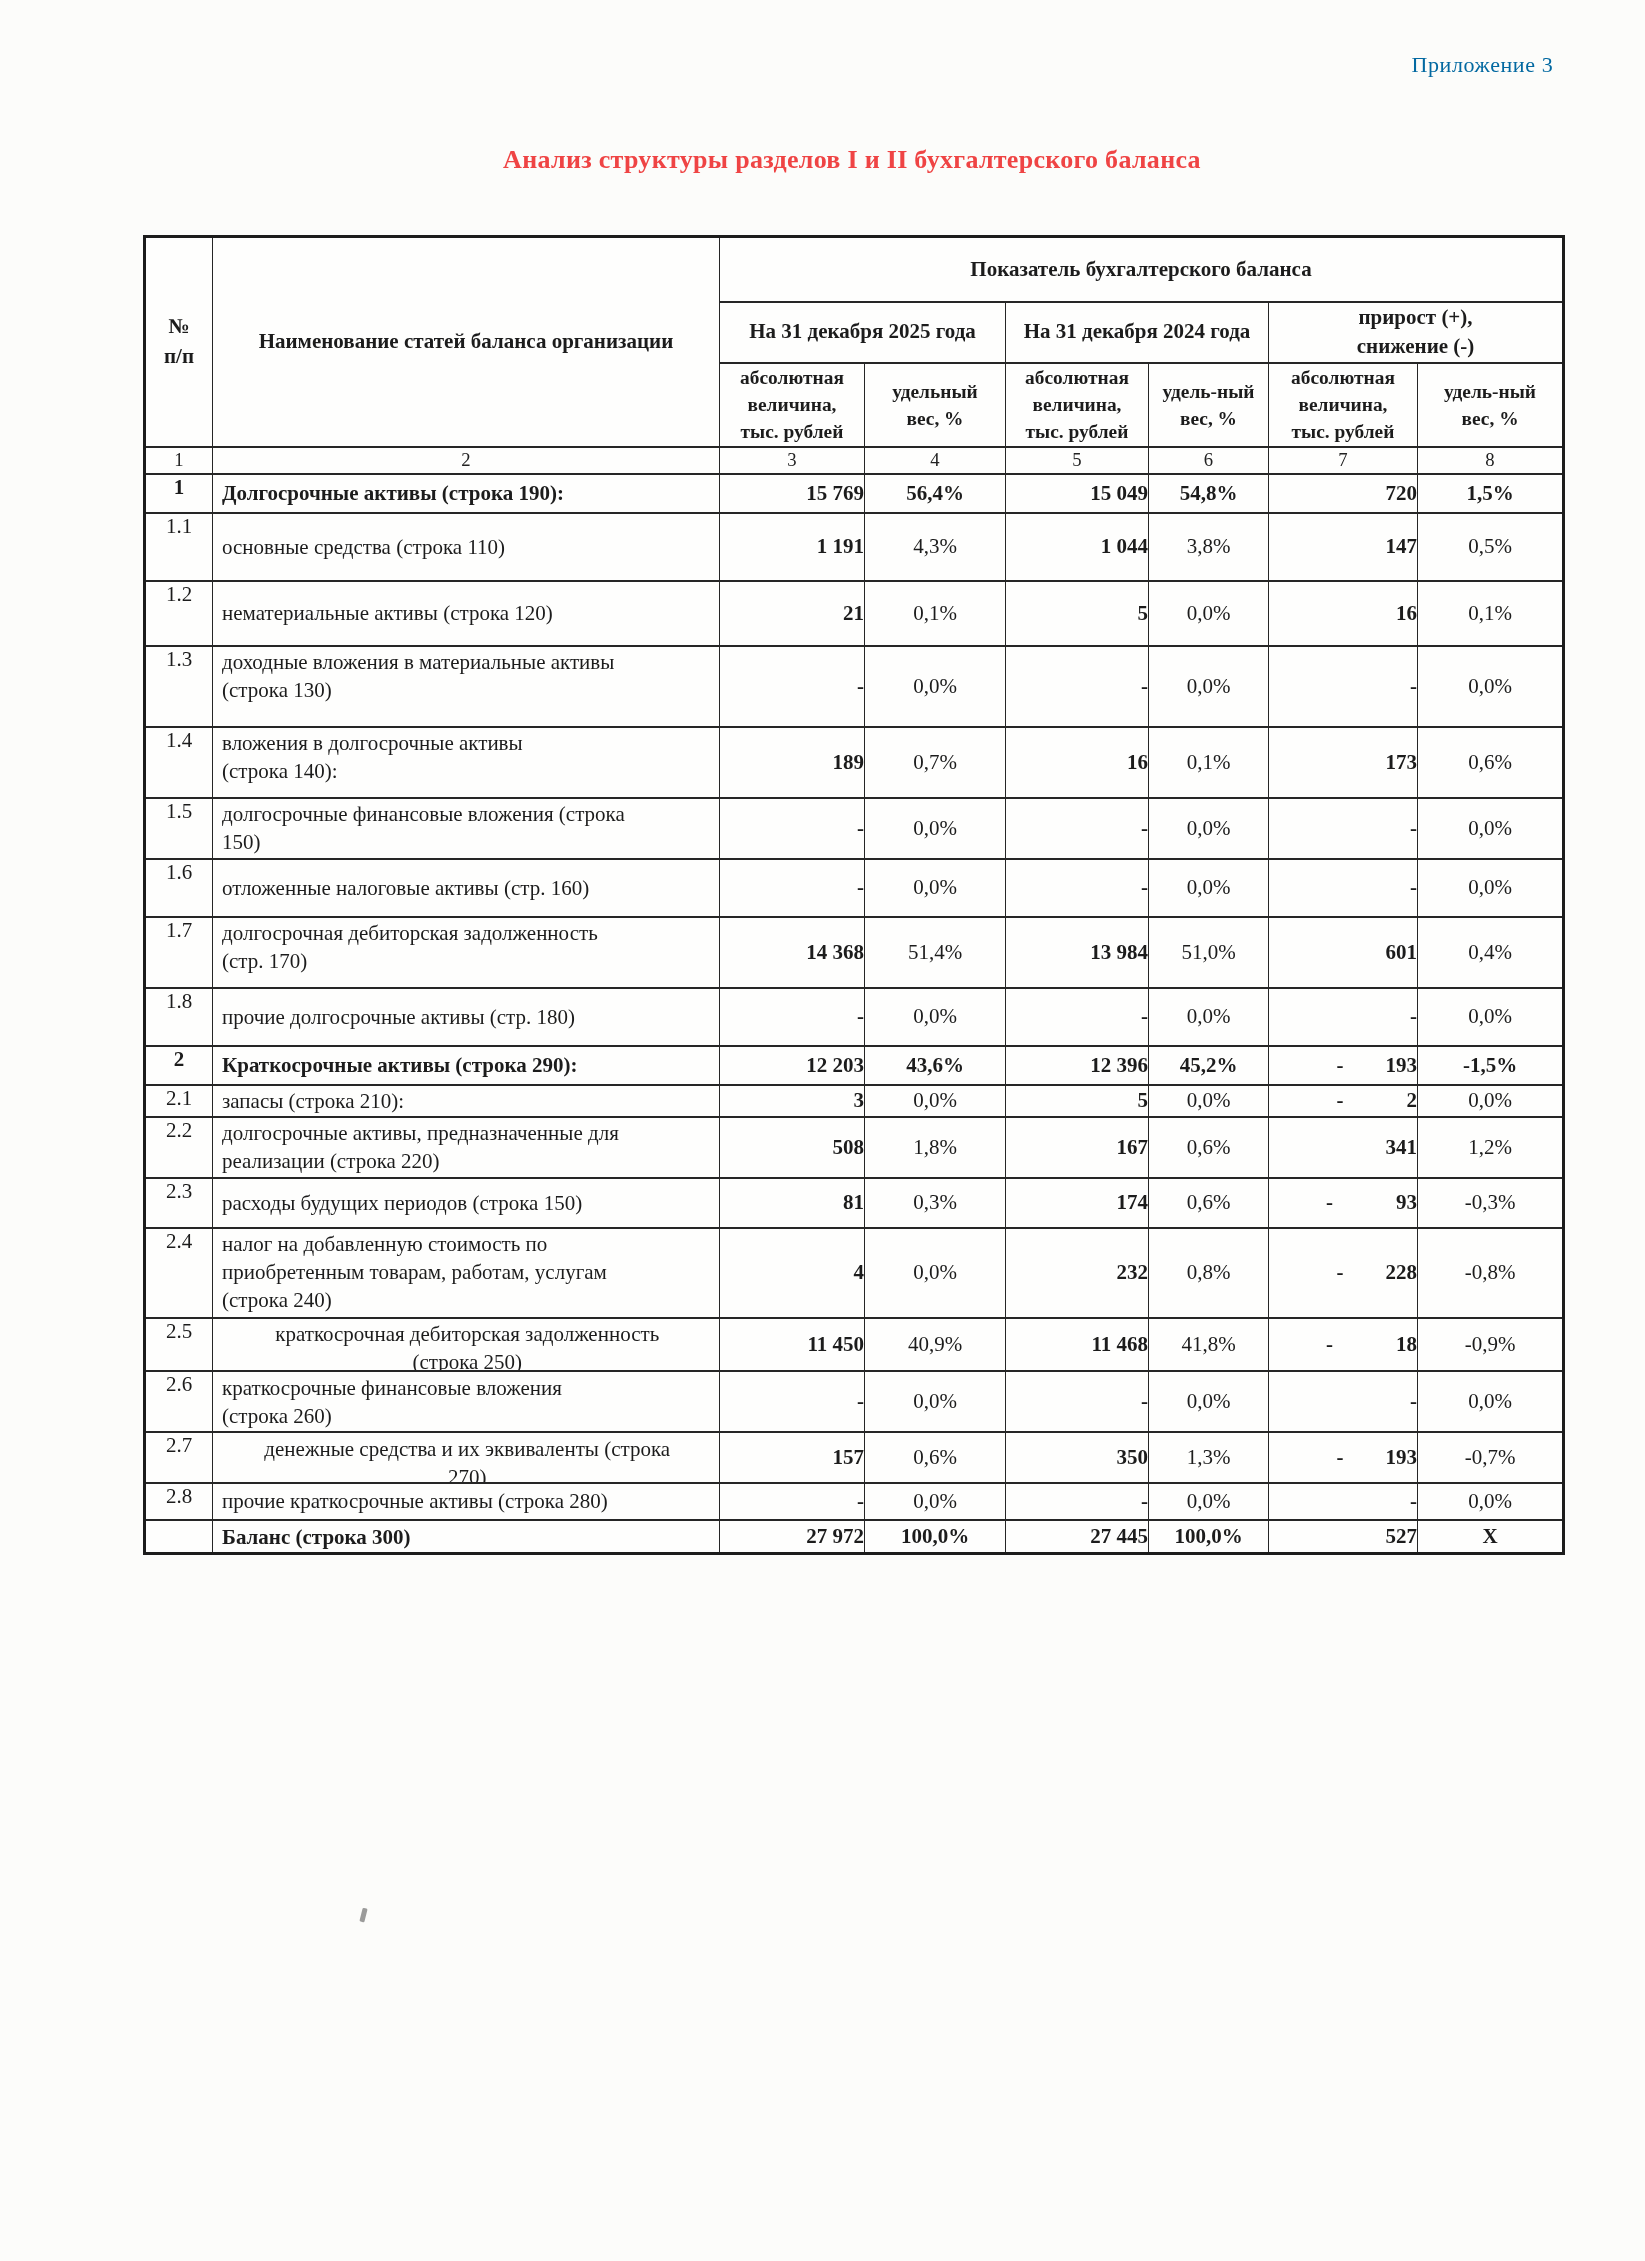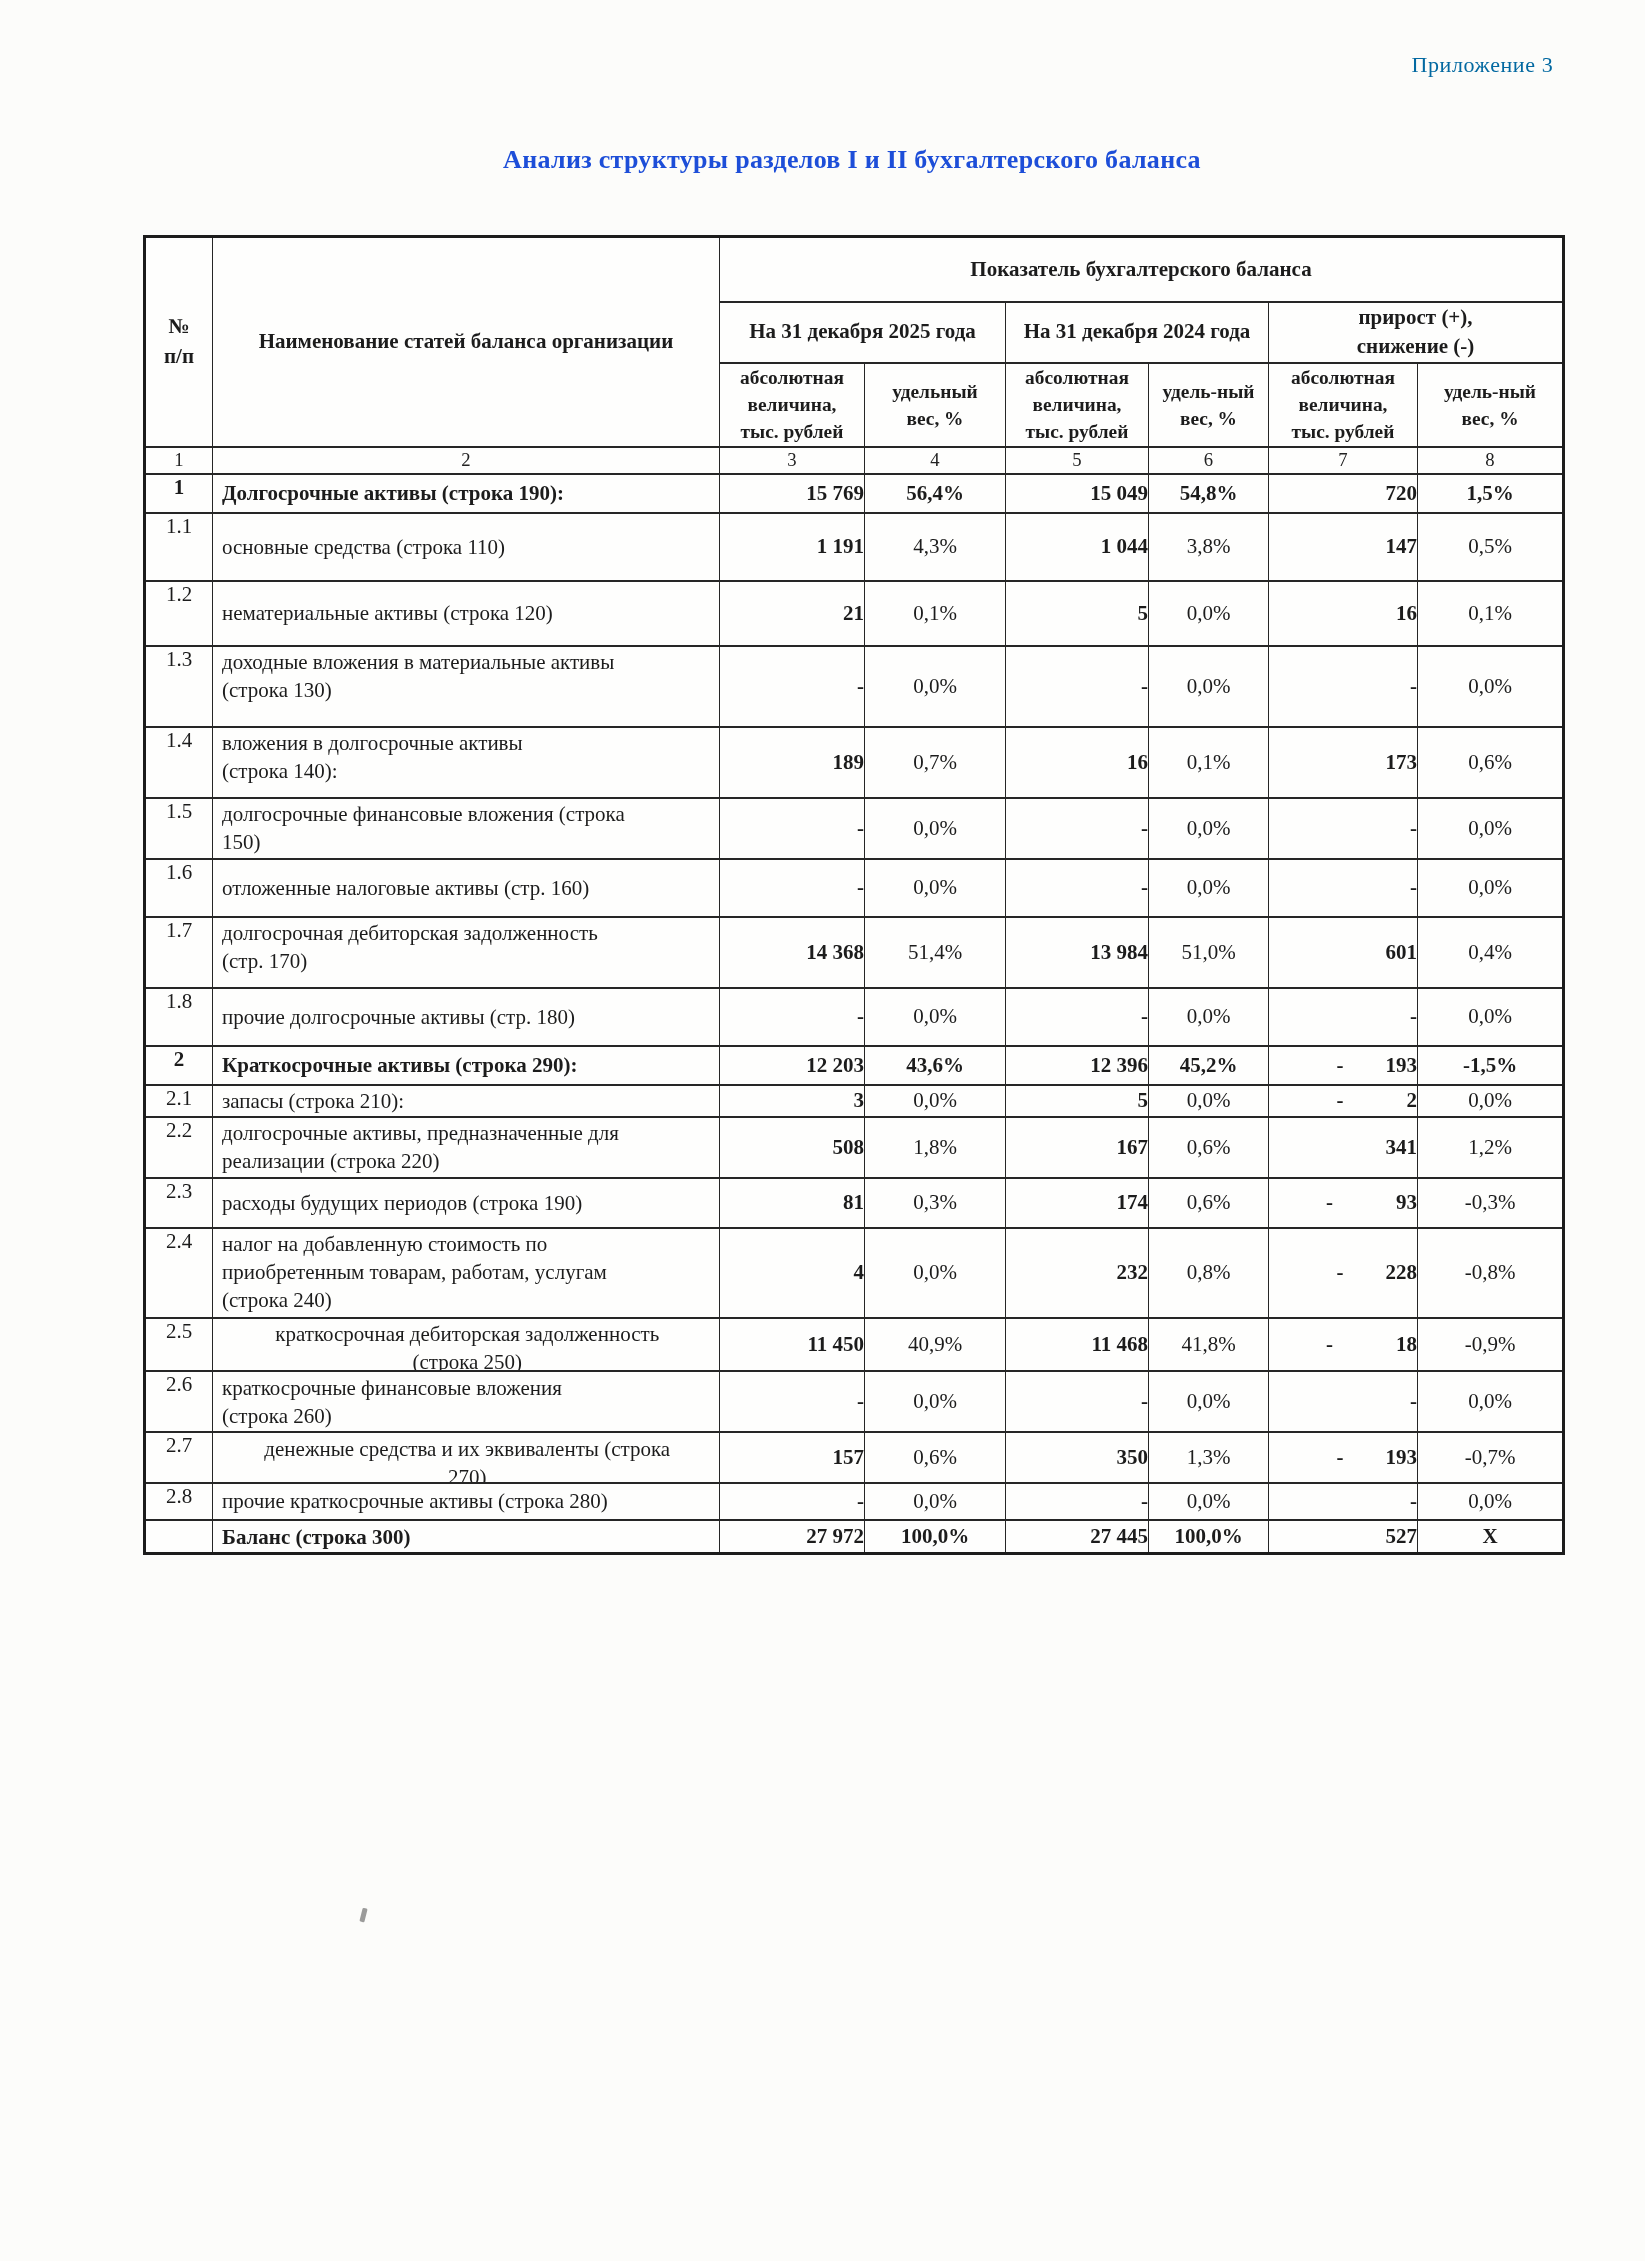--- a/index.html
+++ b/index.html
@@ -11,21 +11,21 @@
     position:relative;
   }
   .sheet{position:absolute;inset:0;overflow:hidden;}
   .content{position:absolute;left:143px;top:0;width:1418px;}
   .annotation{
     position:absolute;top:52px;right:7.7px;
     font-size:22px;color:#0369a1;letter-spacing:0.6px;
   }
   .doc-title{
     position:absolute;top:145px;left:0;width:100%;
-    text-align:center;font-size:26px;font-weight:bold;color:#1d4ed8;
+    text-align:center;font-size:26px;font-weight:bold;color:#ef4444;
     letter-spacing:0.3px;
   }
   table.balance{
     position:absolute;left:0;top:235px;width:1418px;
     border-collapse:collapse;table-layout:fixed;background:#fefefd;
     border:3.9px solid #1c1c1c;
   }
   table.balance td{
     border:1.9px solid #262626;
     border-top-width:2.6px;border-bottom-width:2.6px;
@@ -287,21 +287,21 @@
           <td class="c-pct">1,8%</td>
           <td class="c-val">167</td>
           <td class="c-pct">0,6%</td>
           <td class="c-val">341</td>
           <td class="c-pct">1,2%</td>
         </tr>
 
         <tr style="height:50px">
           <td class="c-num">2.3</td>
           <td class="c-name">
-              <div class="nm">расходы будущих периодов (строка 190)</div>
+              <div class="nm">расходы будущих периодов (строка 150)</div>
             </td>
           <td class="c-val">81</td>
           <td class="c-pct">0,3%</td>
           <td class="c-val">174</td>
           <td class="c-pct">0,6%</td>
           <td class="c-val">-   93</td>
           <td class="c-pct">-0,3%</td>
         </tr>
 
         <tr style="height:90px">

